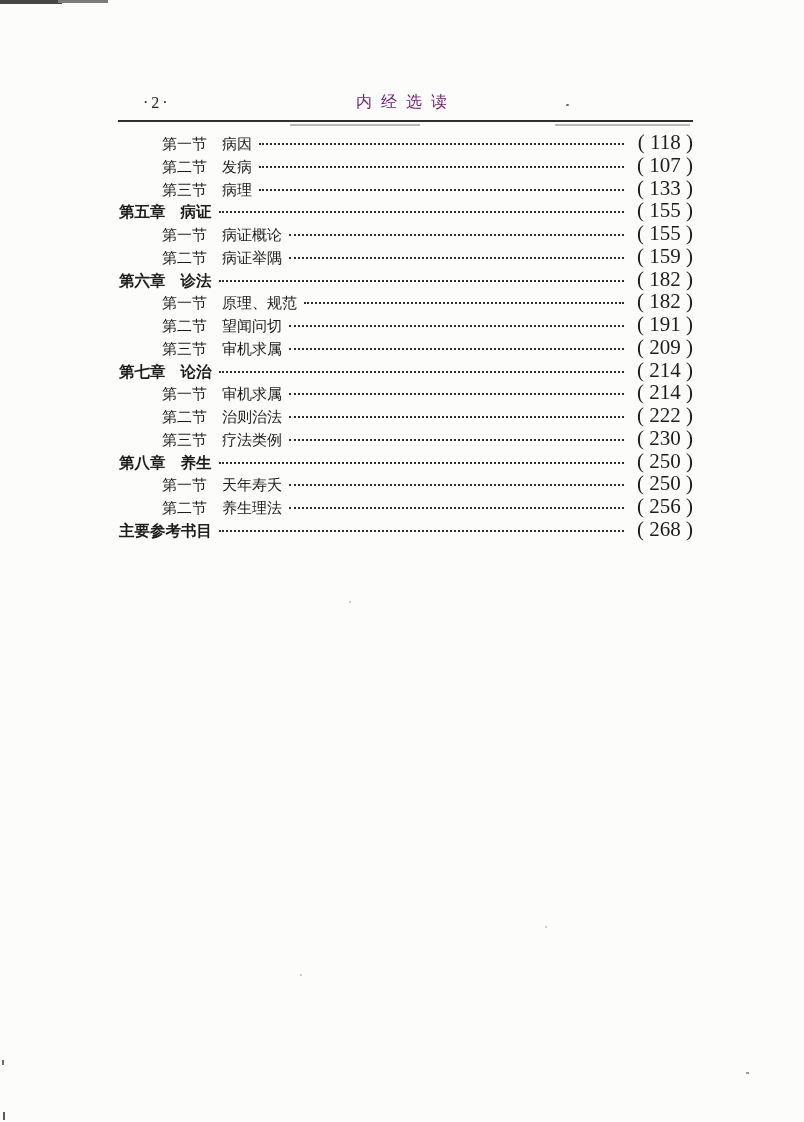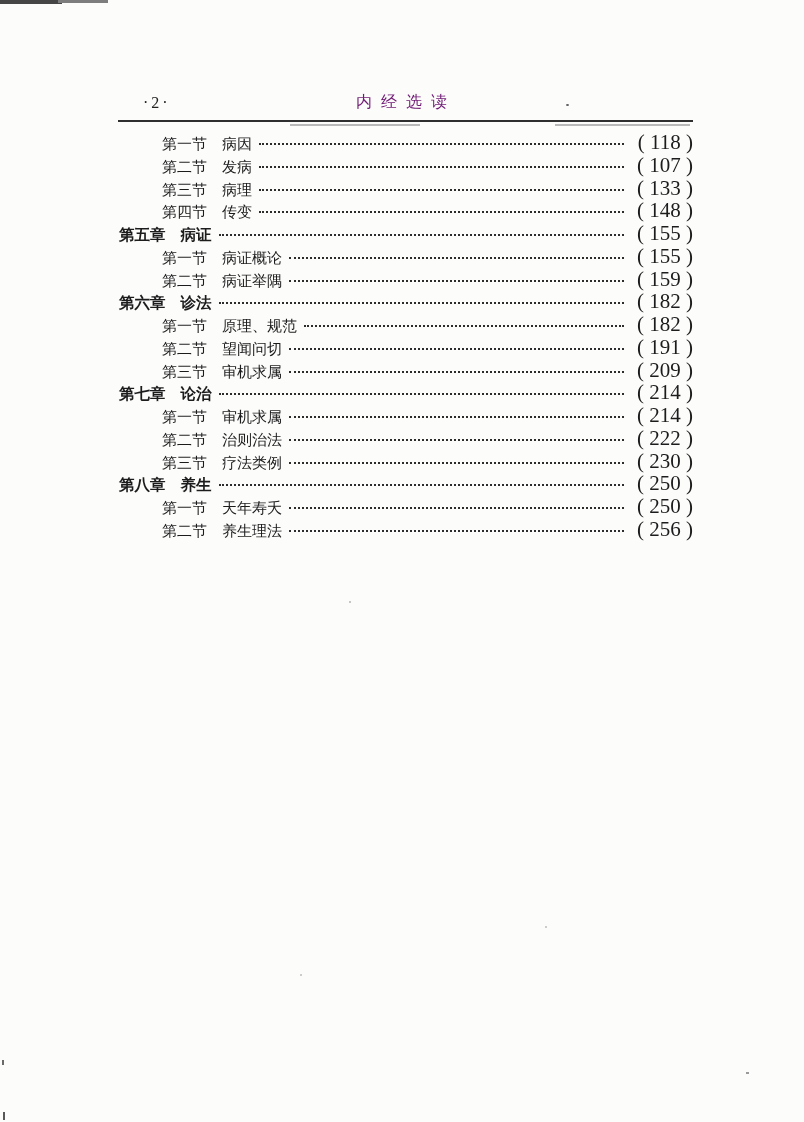--- a/index.html
+++ b/index.html
@@ -142,26 +142,20 @@
     <span class="toc-title">发病</span>
     <span class="leader"></span>
     <span class="toc-page">( 107 )</span>
   </div>
       <div class="toc-row section">
     <span class="toc-label">第三节</span>
     <span class="toc-title">病理</span>
     <span class="leader"></span>
     <span class="toc-page">( 133 )</span>
   </div>
-      <div class="toc-row section">
-    <span class="toc-label">第四节</span>
-    <span class="toc-title">传变</span>
-    <span class="leader"></span>
-    <span class="toc-page">( 148 )</span>
-  </div>
       <div class="toc-row chapter">
     <span class="toc-label">第五章</span>
     <span class="toc-title">病证</span>
     <span class="leader"></span>
     <span class="toc-page">( 155 )</span>
   </div>
       <div class="toc-row section">
     <span class="toc-label">第一节</span>
     <span class="toc-title">病证概论</span>
     <span class="leader"></span>
@@ -231,20 +225,26 @@
     <span class="toc-label">第一节</span>
     <span class="toc-title">天年寿夭</span>
     <span class="leader"></span>
     <span class="toc-page">( 250 )</span>
   </div>
       <div class="toc-row section">
     <span class="toc-label">第二节</span>
     <span class="toc-title">养生理法</span>
     <span class="leader"></span>
     <span class="toc-page">( 256 )</span>
+  </div>
+      <div class="toc-row chapter">
+    <span class="toc-label">主要参考书目</span>
+
+    <span class="leader"></span>
+    <span class="toc-page">( 268 )</span>
   </div>
     </div>
 
   <div class="artifact streak-1"></div>
   <div class="artifact streak-2"></div>
   <div class="artifact speck-1"></div>
   <div class="artifact speck-2"></div>
   <div class="artifact speck-3"></div>
   <div class="artifact speck-4"></div>
   <div class="artifact speck-5"></div>

